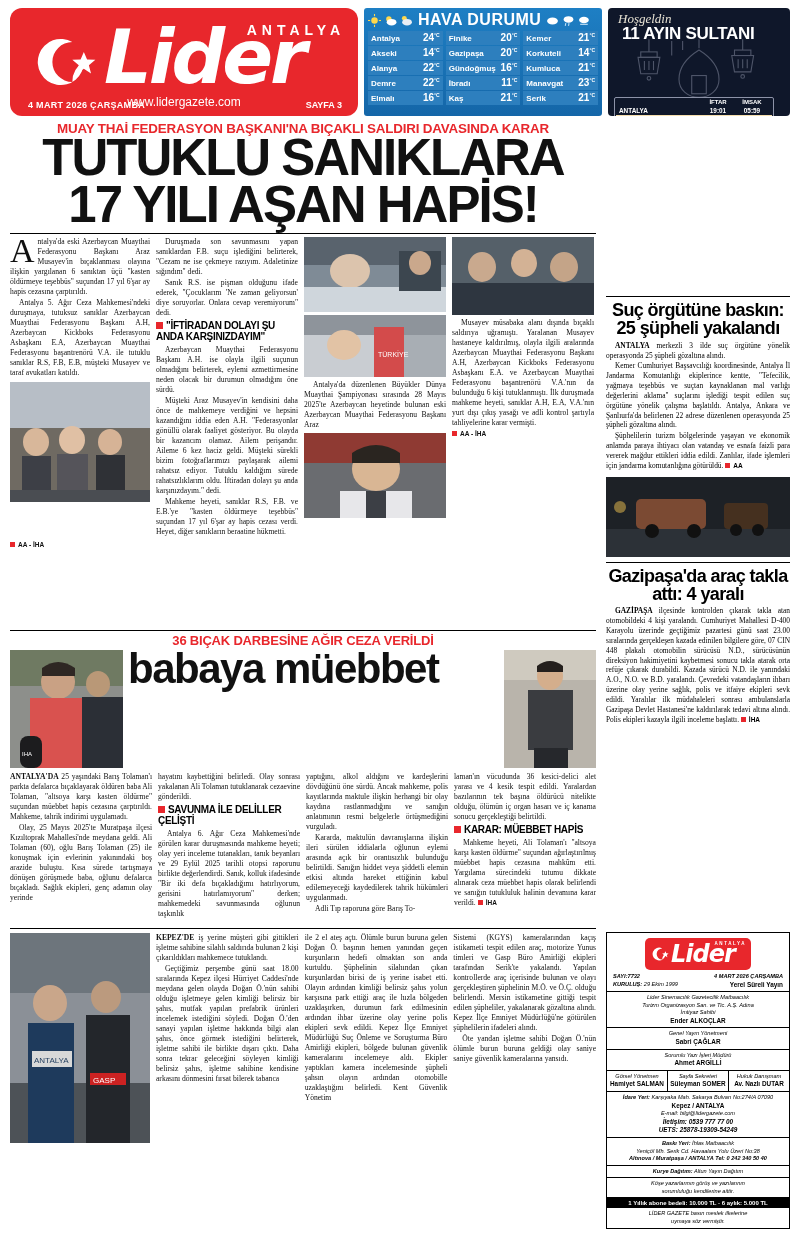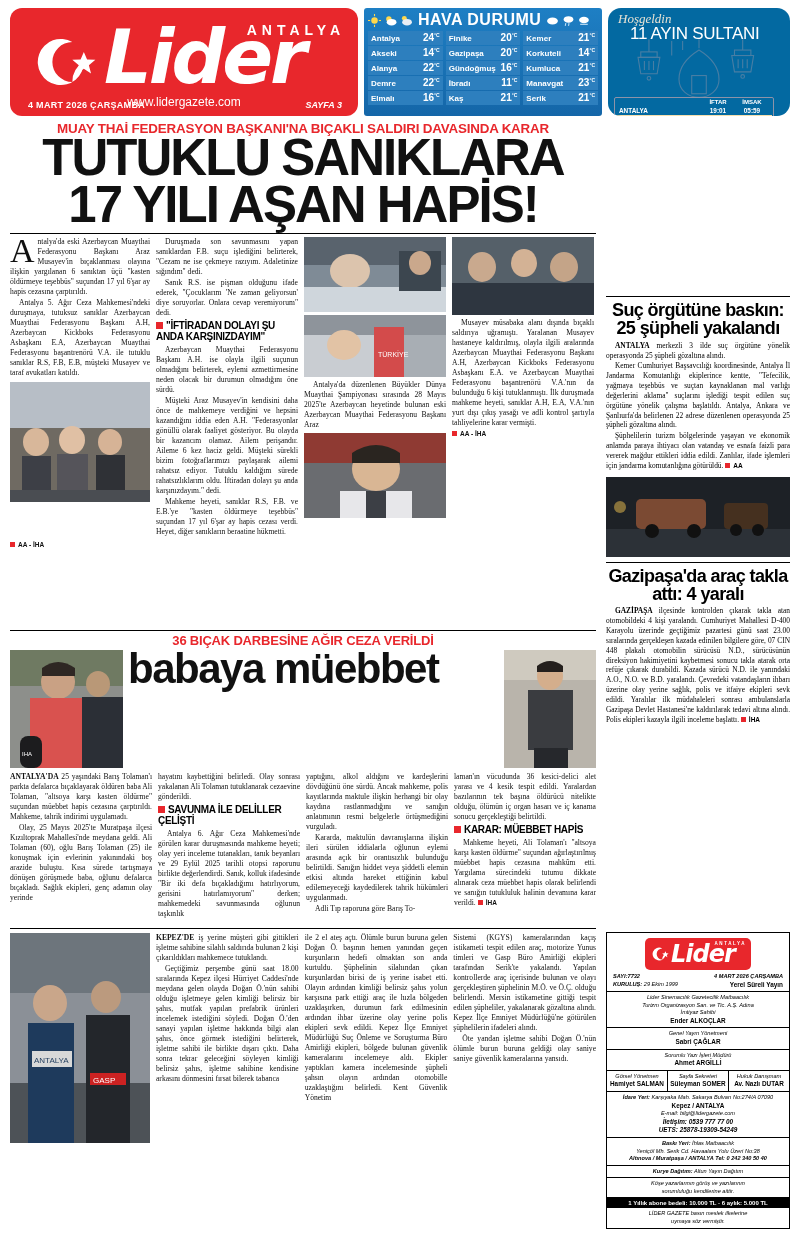--- a/index.html
+++ b/index.html
@@ -41,21 +41,21 @@
     font-weight:bold; font-size:9px; color:#fff; letter-spacing:.3px;
   }
   .logo-url {
     position:absolute; left:50%; transform:translateX(-50%); bottom:7px;
     font-family:"Liberation Sans", sans-serif;
     font-size:12px; color:#fff;
   }
   .logo-sayfa {
     position:absolute; right:16px; bottom:6px;
     font-family:"Liberation Sans", sans-serif;
-    font-weight:bold; font-size:9px; color:#fff;font-style:italic;
+    font-weight:bold; font-size:9px; color:#fff;
   }
 
   
   .weather {
     flex:0 0 238px;
     background:linear-gradient(180deg,#1e7fc4 0%,#1466a8 100%);
     border-radius:3px; padding:3px 4px 4px 4px; position:relative;
   }
   .weather-title-row { display:flex; align-items:center; height:18px; gap:3px; }
   .wicon { width:13px; height:13px; display:inline-block; }
@@ -73,30 +73,30 @@
   .wrow .city {
     font-family:"Liberation Sans", sans-serif; font-size:8px; color:#fff; font-weight:bold;
   }
   .wrow .temp {
     font-family:"Liberation Sans", sans-serif; font-size:10px; color:#fff; font-weight:bold;
   }
   .wrow .temp sup { font-size:5px; }
 
   
   .iftar {
-    flex:1; background:#0369a1; border-radius:13px; position:relative;
+    flex:1; background:#0f172a; border-radius:4px; position:relative;
     padding:4px 16px 4px 6px; overflow:hidden;
   }
   .iftar-welcome {
     font-family:"Liberation Serif", serif; font-style:italic;
     color:#e8e3d4; font-size:13px; margin-left:4px; line-height:1;
   }
   .iftar-sultan {
-    font-family:"Liberation Sans", sans-serif; font-weight:normal;
-    color:#fff; font-size:17px; letter-spacing:-.3px; margin-left:16px; line-height:1.05;
+    font-family:"Liberation Sans", sans-serif; font-weight:bold;
+    color:#fff; font-size:17px; letter-spacing:-.3px; margin-left:8px; line-height:1.05;
   }
   .lantern-deco { position:absolute; top:28px; left:0; width:100%; height:70px; opacity:.5; }
 
   
   .kicker {
     text-align:center; color:#e8272c;
     font-family:"Liberation Sans", sans-serif; font-weight:bold;
     letter-spacing:-.2px;
   }
   .mainhead {

